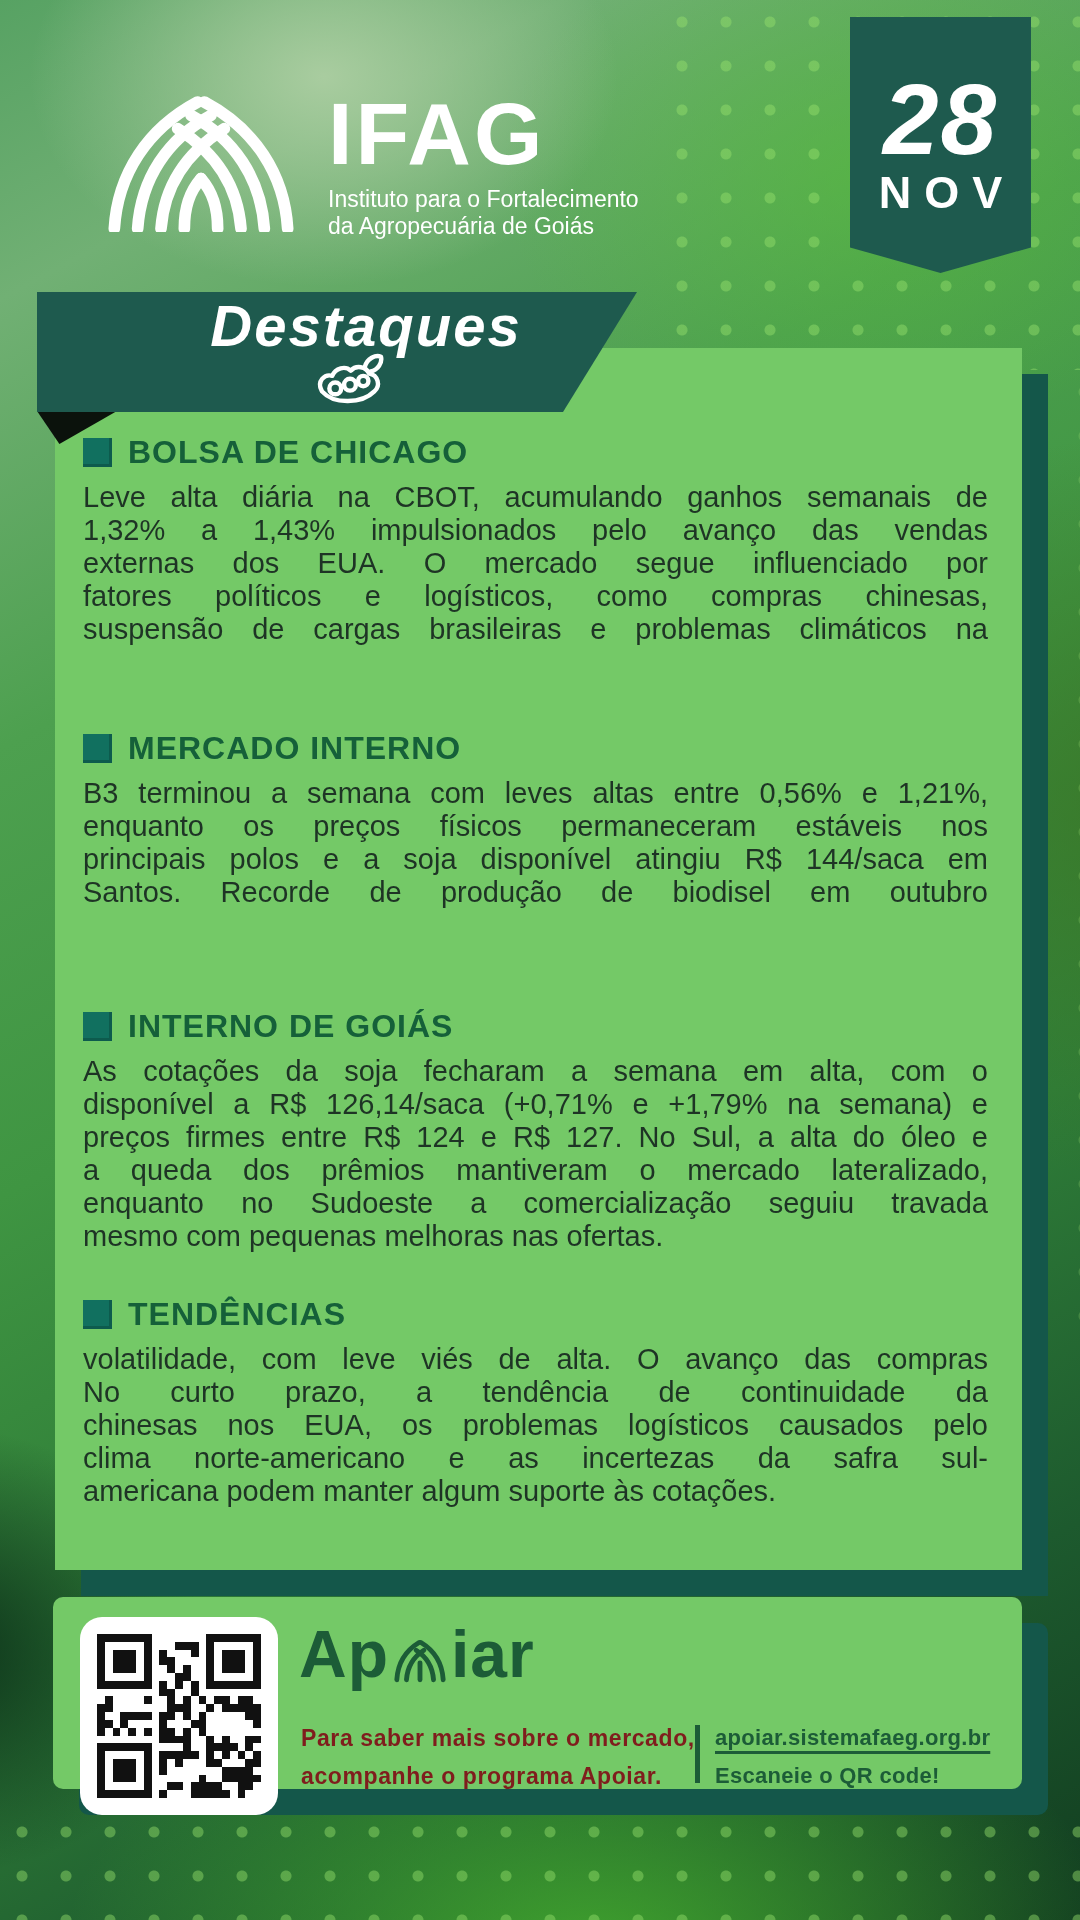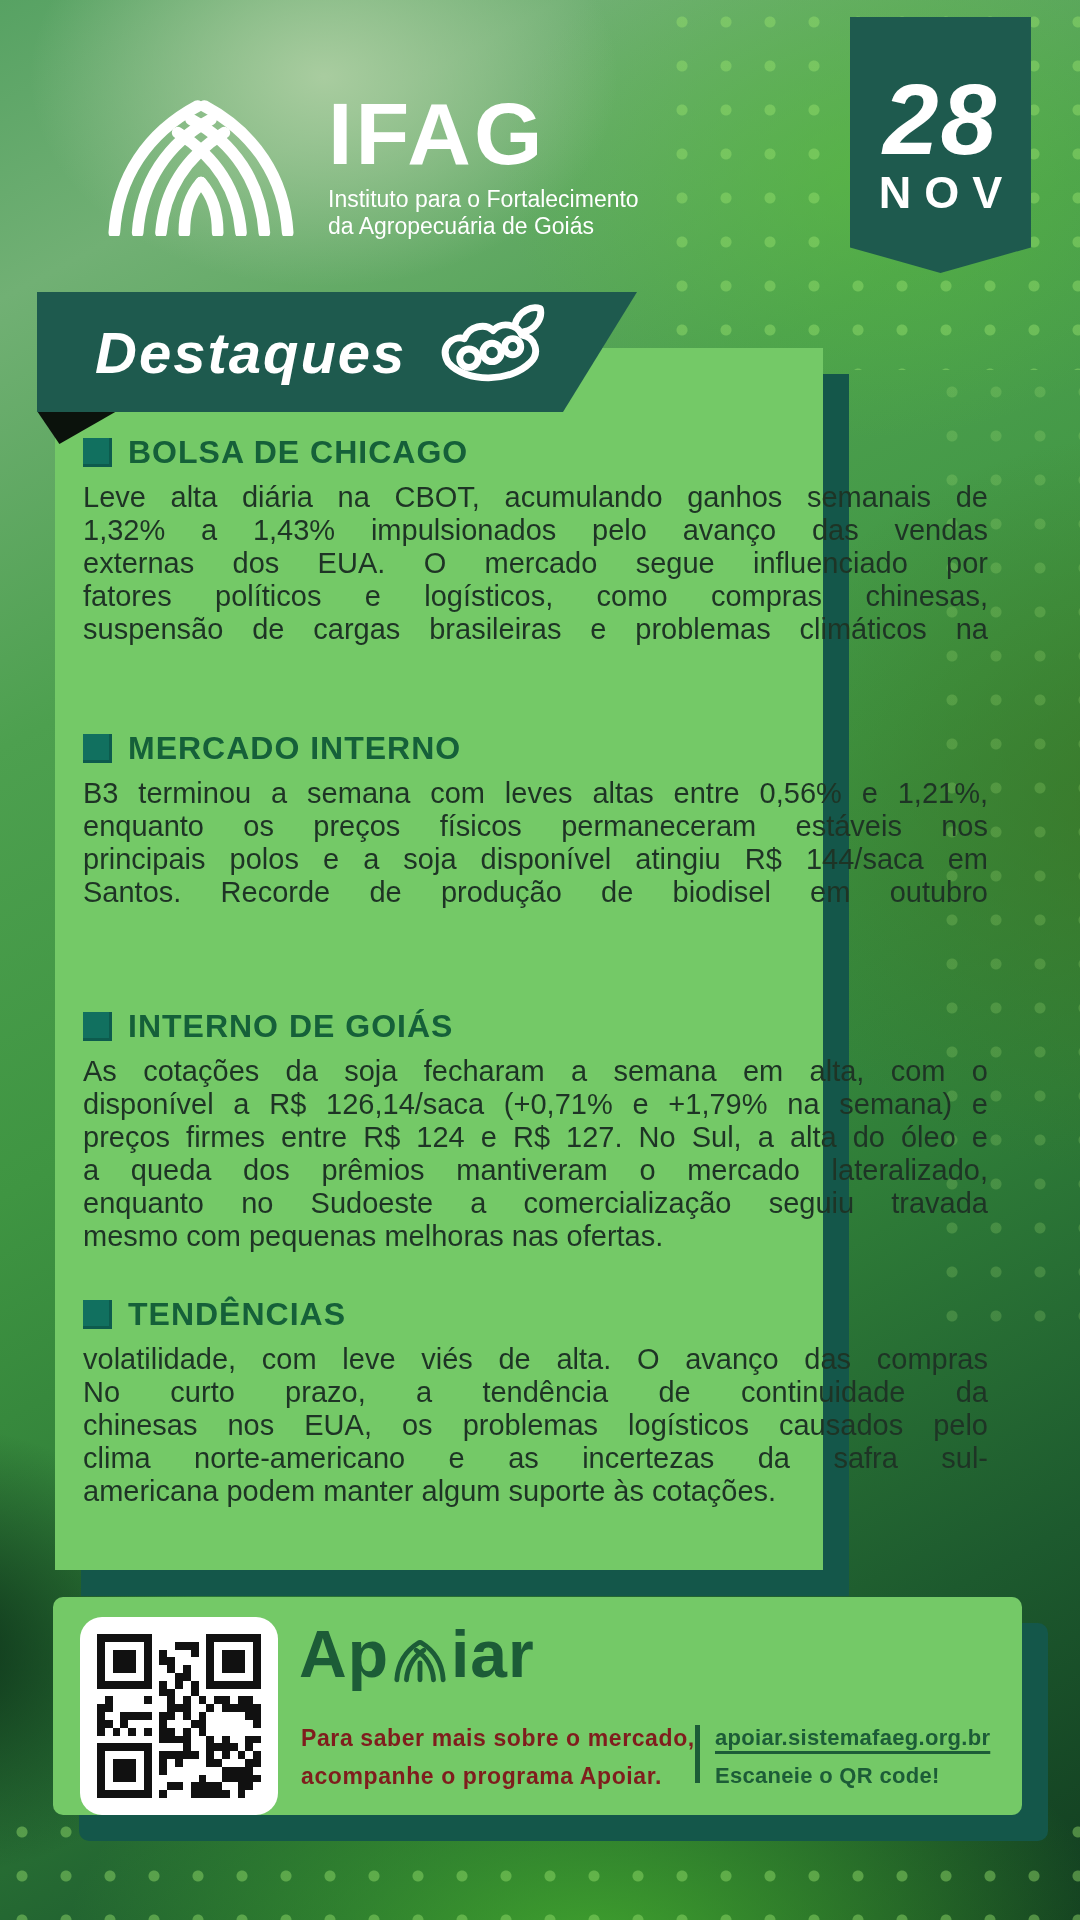--- a/index.html
+++ b/index.html
@@ -17,55 +17,55 @@
   }
   .dots { position:absolute; pointer-events:none;
     background-image:radial-gradient(rgba(150,224,108,.45) 5px, transparent 6px);
     background-size:44px 44px; }
   .dots.top    { right:0; top:0; width:420px; height:370px; }
   .dots.right  { right:0; top:370px; width:150px; height:980px;
     background-image:radial-gradient(rgba(170,230,120,.22) 5px, transparent 6px); }
   .dots.bottom { left:0; bottom:0; width:1080px; height:110px; }
 
   
-  .ifag-logo { position:absolute; left:92px; top:82px; display:flex; align-items:center; z-index:6; }
+  .ifag-logo { position:absolute; left:92px; top:82px; display:flex; align-items:flex-start; z-index:6; }
   .ifag-mark { width:218px; height:150px; flex:0 0 auto; }
   .ifag-text { margin-left:18px; color:#ffffff; }
   .ifag-acronym { font-size:88px; font-weight:bold; letter-spacing:3px; line-height:104px; }
   .ifag-tagline { font-size:23px; line-height:27px; font-weight:400; }
 
   .date-ribbon { position:absolute; left:850px; top:17px; width:181px; height:256px; z-index:6;
     background:#1e5a4e; clip-path:polygon(0 0,100% 0,100% 90%,50% 100%,0 90%);
     color:#fff; text-align:center; }
   .date-day { font-size:100px; font-weight:bold; font-style:italic; line-height:100px; margin-top:52px; letter-spacing:2px; }
   .date-month { font-size:45px; font-weight:bold; letter-spacing:13px; margin-left:13px; line-height:48px; }
 
   
   .banner { position:absolute; left:37px; top:292px; width:600px; height:120px; z-index:5;
     background:#1e5a4e; clip-path:polygon(0 0,100% 0, calc(100% - 74px) 100%, 0 100%);
-    display:flex; align-items:center; }
+    display:flex; align-items:center;flex-direction:column; }
   .banner-title { color:#fff; font-size:58px; font-weight:bold; font-style:italic; letter-spacing:2px; padding-left:58px; }
   .soy-icon { width:120px; height:92px; margin-left:26px; margin-top:-6px; }
   .banner-fold { position:absolute; left:37px; top:411px; width:80px; height:33px; z-index:4;
     background:#0b120c; clip-path:polygon(0 0,100% 0,28% 100%); }
 
   
-  .main-panel { position:absolute; left:55px; top:348px; width:768px; height:1222px; z-index:2;
+  .main-panel { position:absolute; left:55px; top:348px; width:967px; height:1222px; z-index:2;
     background:#74c967; box-shadow:26px 26px 0 0 #14574a; }
   .section { position:absolute; left:28px; width:912px; }
   .s1 { top:86px; } .s2 { top:382px; } .s3 { top:660px; } .s4 { top:948px; }
   .sec-head { display:flex; align-items:center; gap:16px; }
   .bullet { width:29px; height:29px; background:#11705f; box-shadow:inset -3px -3px 0 rgba(0,0,0,.18); flex:0 0 auto; }
   .sec-title { font-size:32px; font-weight:bold; letter-spacing:1px; color:#156039; }
   .sec-body { margin-top:10px; width:905px; color:#1e3425; font-size:29px; line-height:33px; }
   .jline { text-align:justify; text-align-last:justify; }
   .jline.jlast { text-align-last:left; }
 
   
-  .footer-panel { position:absolute; left:53px; top:1597px; width:969px; height:218px; z-index:2;
+  .footer-panel { position:absolute; left:53px; top:1597px; width:969px; height:192px; z-index:2;
     background:#74c967; border-radius:10px; box-shadow:26px 26px 0 0 #14574a; }
   .qr-box { position:absolute; left:27px; top:20px; width:198px; height:198px; background:#ffffff;
     border-radius:22px; display:flex; align-items:center; justify-content:center; }
   .qr-box svg { width:164px; height:164px; }
   .apoiar { position:absolute; left:246px; top:22px; display:flex; align-items:center; color:#1c5c37; }
   .apoiar .word { font-size:66px; font-weight:bold; letter-spacing:1px; line-height:70px; }
   .apoiar-mark { width:58px; height:58px; margin:8px 2px 0 2px; }
   .f-left  { position:absolute; left:248px; top:122px; color:#7f1d1d; font-size:23px; font-weight:bold;
              letter-spacing:.6px; line-height:38px; }
   .f-div   { position:absolute; left:642px; top:128px; width:5px; height:58px; background:#1c5c37; }

